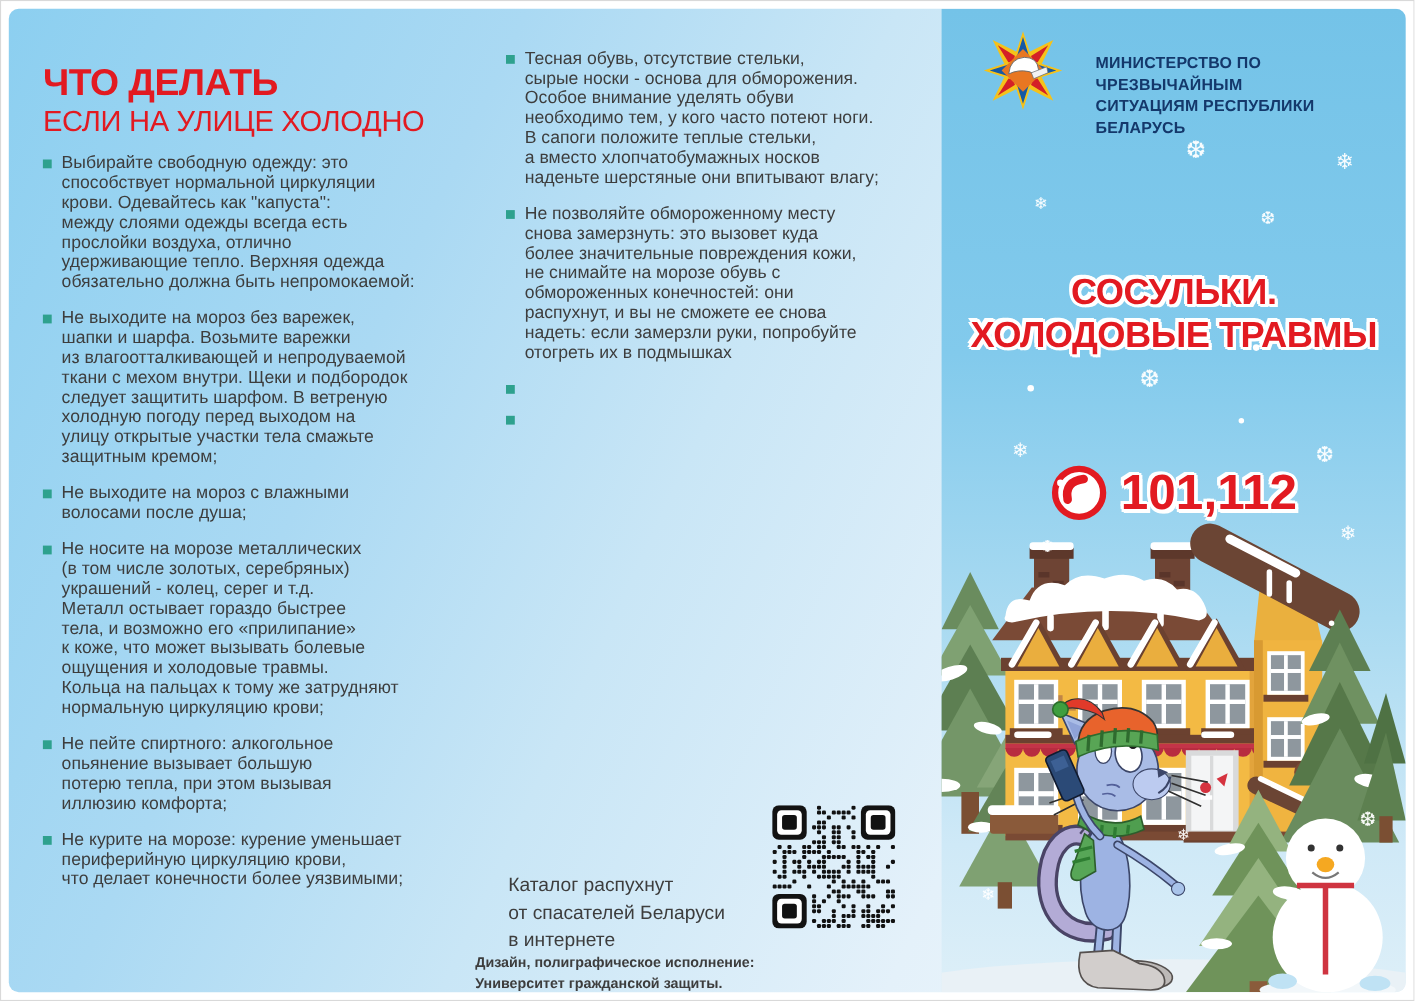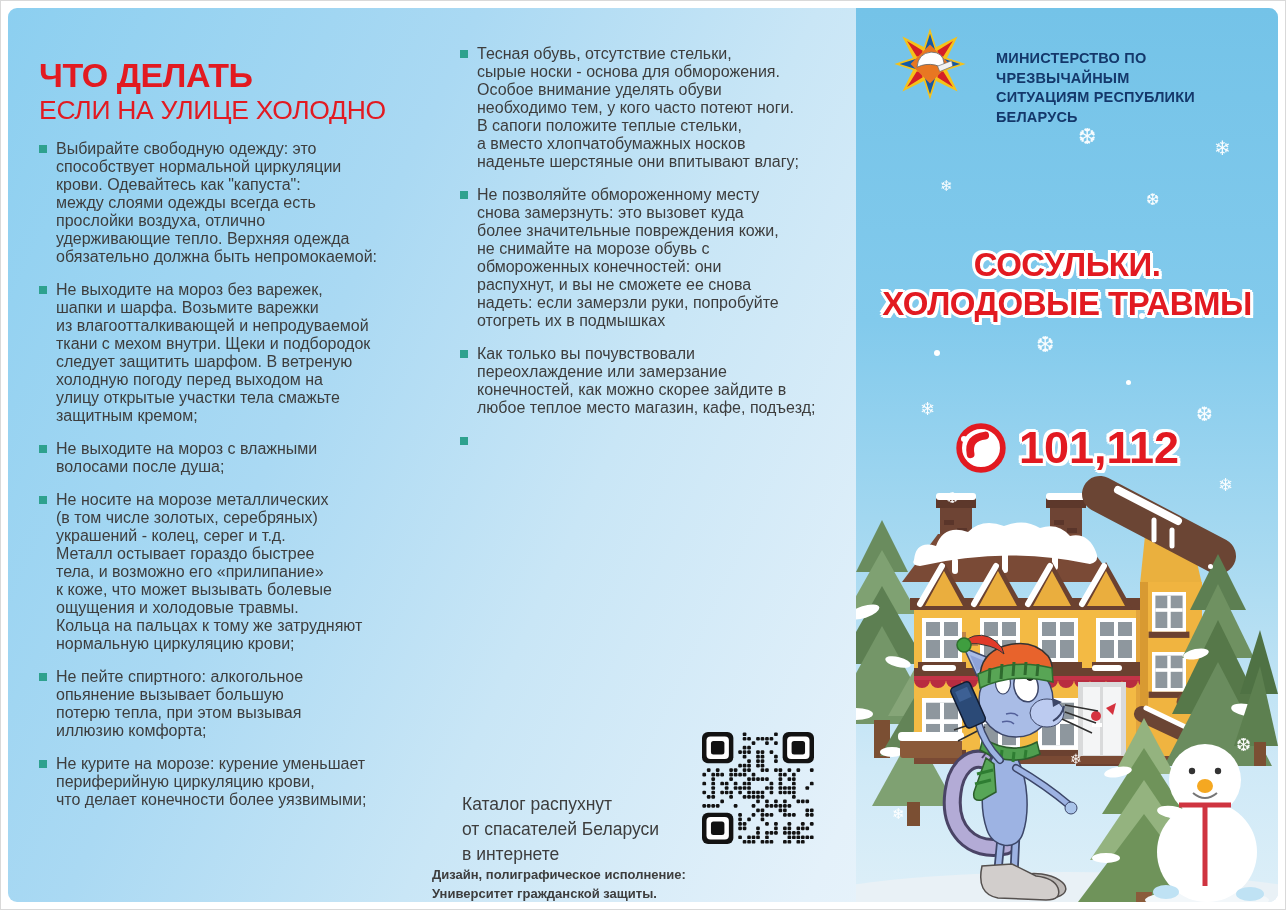--- a/index.html
+++ b/index.html
@@ -122,24 +122,20 @@
 снова замерзнуть: это вызовет куда
 более значительные повреждения кожи,
 не снимайте на морозе обувь с
 обмороженных конечностей: они
 распухнут, и вы не сможете ее снова
 надеть:  если замерзли руки, попробуйте
 отогреть их в подмышках</div>
         </div>
       <div class="bullet">
           <span class="sq"></span>
-          <div class="bt">Как только вы почувствовали
-переохлаждение или замерзание
-конечностей, как можно скорее зайдите в
-любое теплое место магазин, кафе, подъезд;</div>
         </div>
       <div class="bullet">
           <span class="sq"></span>
         </div>
     </div>
     <div class="qr-caption">Каталог распухнут
 от спасателей Беларуси
 в интернете</div>
     <svg class="qr-box" id="qr" viewBox="0 0 112 112">
         <rect x="40.720000000000006" y="0.4" width="3.6800000000000006" height="3.6800000000000006" rx="1.2" fill="#121212"></rect>

